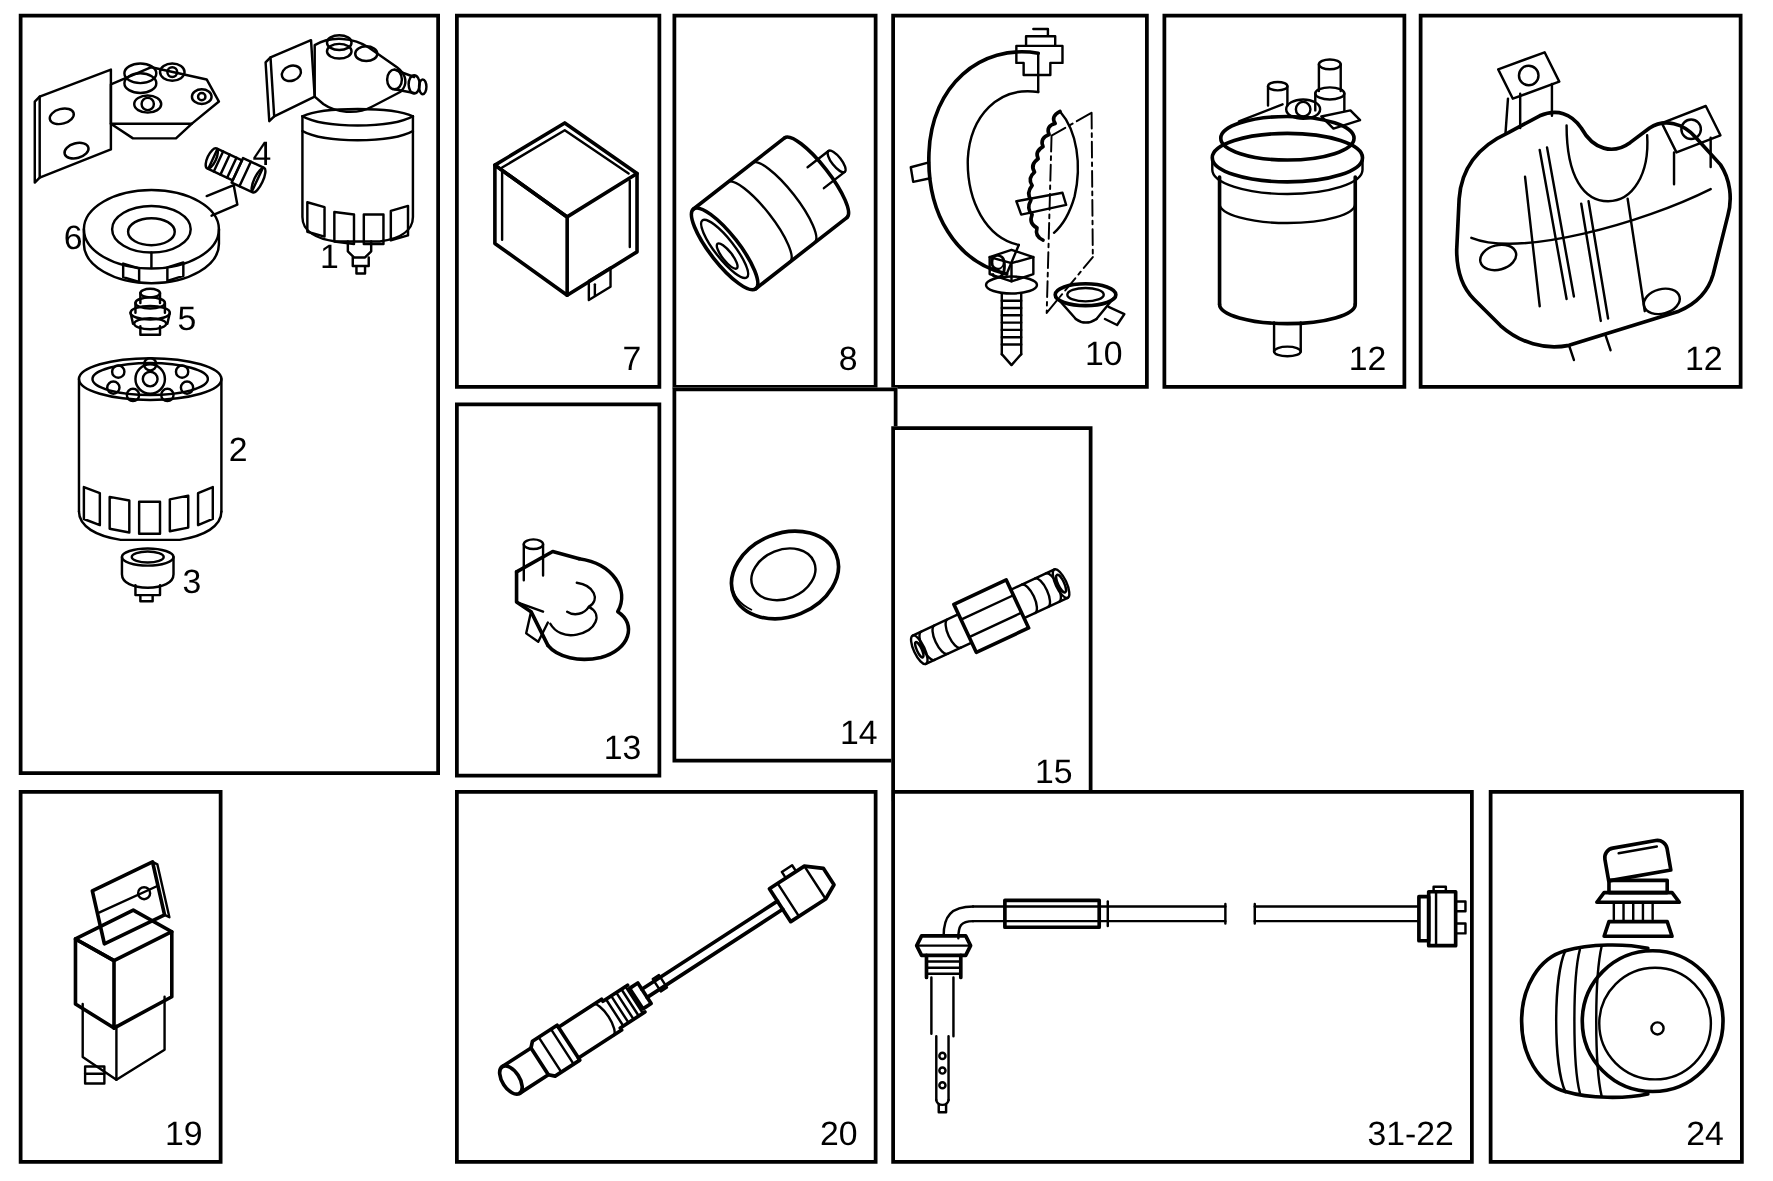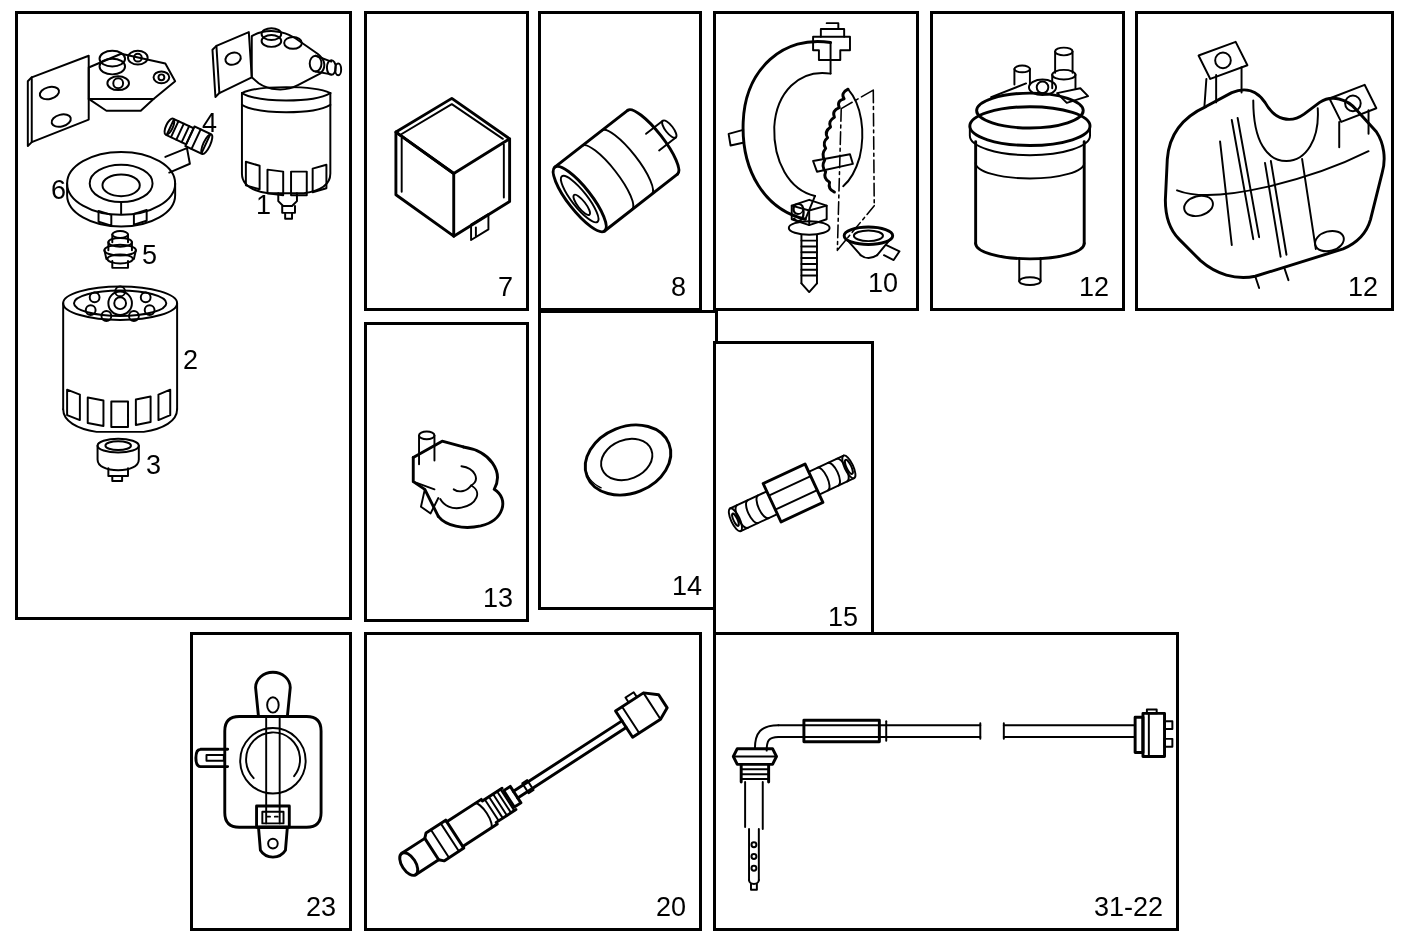--- a/index.html
+++ b/index.html
@@ -257,38 +257,37 @@
         <path d="M34,-13 a5,13 0 0 1 0,26 M46,-13 a5,13 0 0 1 0,26 M56,-13 a5,13 0 0 1 0,26"></path>
         <ellipse cx="64" cy="0" rx="4.5" ry="13"></ellipse>
         <ellipse cx="64" cy="0" rx="2.5" ry="8"></ellipse>
       </g>
     </svg>
     <span class="num br">15</span>
   </section>
 
 
 
-
-  <section class="panel" style="left:190px;top:632px;width:162px;height:299px">
-    <svg class="draw" viewBox="0 0 162 299">
-      <path class="w3" d="M65,52 a18,16 0 0 1 36,0 l-3,30 h-30 z"></path>
-      <ellipse cx="83" cy="70" rx="6" ry="8"></ellipse>
-      <path class="w3" d="M48,82 H118 Q133,82 133,97 V182 Q133,197 118,197 H48 Q33,197 33,182 V97 Q33,82 48,82 Z"></path>
-      <circle cx="83" cy="128" r="34"></circle>
-      <path d="M63,146 A28,28 0 1 1 105,144"></path>
-      <path d="M76,84 V193 M90,84 V193"></path>
-      <path class="w3" d="M8,116 H36 M8,134 H36 M8,116 Q3,116 3,125 Q3,134 8,134"></path>
-      <path d="M14,122 H32 V128 H14 Z"></path>
-      <path class="w3" d="M66,175 H100 V197 H66 Z"></path>
-      <path d="M72,181 H94 V193 H72 Z M77,186 h3 M85,186 h3"></path>
-      <path class="w3" d="M68,197 h30 l-2,24 a15,14 0 0 1 -26,0 z"></path>
-      <circle cx="83" cy="214" r="5"></circle>
-    </svg>
-    <span class="num br">23</span>
-  </section>
+  <section class="panel" style="left:15px;top:632px;width:163px;height:299px">
+    <svg class="draw" viewBox="0 0 163 299">
+      <path class="w3" d="M58,78 L108,54 L118,98 L68,122 Z"></path>
+      <path d="M108,54 L112,56 L122,100 L118,98"></path>
+      <circle cx="101" cy="80" r="5"></circle>
+      <path d="M64,96 L112,74"></path>
+      <path class="w3" d="M44,118 L92,94 L124,112 L76,136 Z"></path>
+      <path class="w3" d="M44,118 V172 L76,192 V136 Z"></path>
+      <path class="w3" d="M124,112 V166 L76,192"></path>
+      <path d="M50,172 V216 L78,235 V190"></path>
+      <path d="M118,166 V210 L78,235"></path>
+      <path d="M52,224 h16 v14 h-16 z"></path>
+      <path d="M52,230 h16"></path>
+    </svg>
+    <span class="num br">19</span>
+  </section>
+
 
   <section class="panel" style="left:364px;top:632px;width:338px;height:299px">
     <svg class="draw" viewBox="0 0 338 299">
       <g transform="translate(168,152) rotate(-33)">
         <ellipse class="w3" cx="-150" cy="0" rx="7" ry="13"></ellipse>
         <path class="w3" d="M-150,-13 H-122 M-150,13 H-122"></path>
         <path class="w3" d="M-122,-13 L-118,-17 H-94 V17 H-118 L-122,13 Z"></path>
         <path d="M-112,-17 V17 M-100,-17 V17"></path>
         <path class="w3" d="M-94,-15 H-52 M-94,15 H-52"></path>
         <path d="M-60,-15 a5,15 0 0 1 0,30"></path>
@@ -326,14 +325,34 @@
       <path d="M34,254 v6 h6 v-6"></path>
       <path class="w3" d="M426,84 h8 v36 h-8 z"></path>
       <path class="w3" d="M434,80 h22 v44 h-22 z"></path>
       <path d="M440,80 v44"></path>
       <path d="M438,76 h10 v4 h-10 z"></path>
       <path d="M456,88 h8 v8 h-8 z M456,106 h8 v8 h-8 z"></path>
     </svg>
     <span class="num br">31-22</span>
   </section>
 
+  <section class="panel" style="left:1191px;top:632px;width:204px;height:299px">
+    <svg class="draw" viewBox="0 0 204 299">
+      <g transform="rotate(-10 120 58)">
+        <path class="w3" d="M102,40 h36 a8,8 0 0 1 8,8 v18 h-52 v-18 a8,8 0 0 1 8,-8 z"></path>
+        <path d="M106,45 h32"></path>
+      </g>
+      <path class="w3" d="M96,70 h48 v10 h-48 z"></path>
+      <path class="w3" d="M92,80 h56 l6,8 h-68 z"></path>
+      <path d="M100,88 v14 M108,88 v16 M116,88 v16 M124,88 v16 M132,88 v14"></path>
+      <path class="w3" d="M96,104 h48 l4,12 h-56 z"></path>
+      <path class="w3" d="M60,128 C38,134 24,158 24,186 C24,214 38,238 60,244"></path>
+      <path class="w3" d="M60,128 C80,122 110,122 128,126 M60,244 C80,250 110,250 128,246"></path>
+      <circle class="w3" cx="132" cy="186" r="58"></circle>
+      <circle cx="134" cy="188" r="46"></circle>
+      <circle cx="136" cy="192" r="5"></circle>
+      <path d="M60,128 C50,150 50,222 60,244"></path>
+      <path d="M72,127 C66,150 66,222 72,245 M90,124 C84,150 84,222 90,248"></path>
+    </svg>
+    <span class="num br">24</span>
+  </section>
 
 </div>
 
 </body></html>

